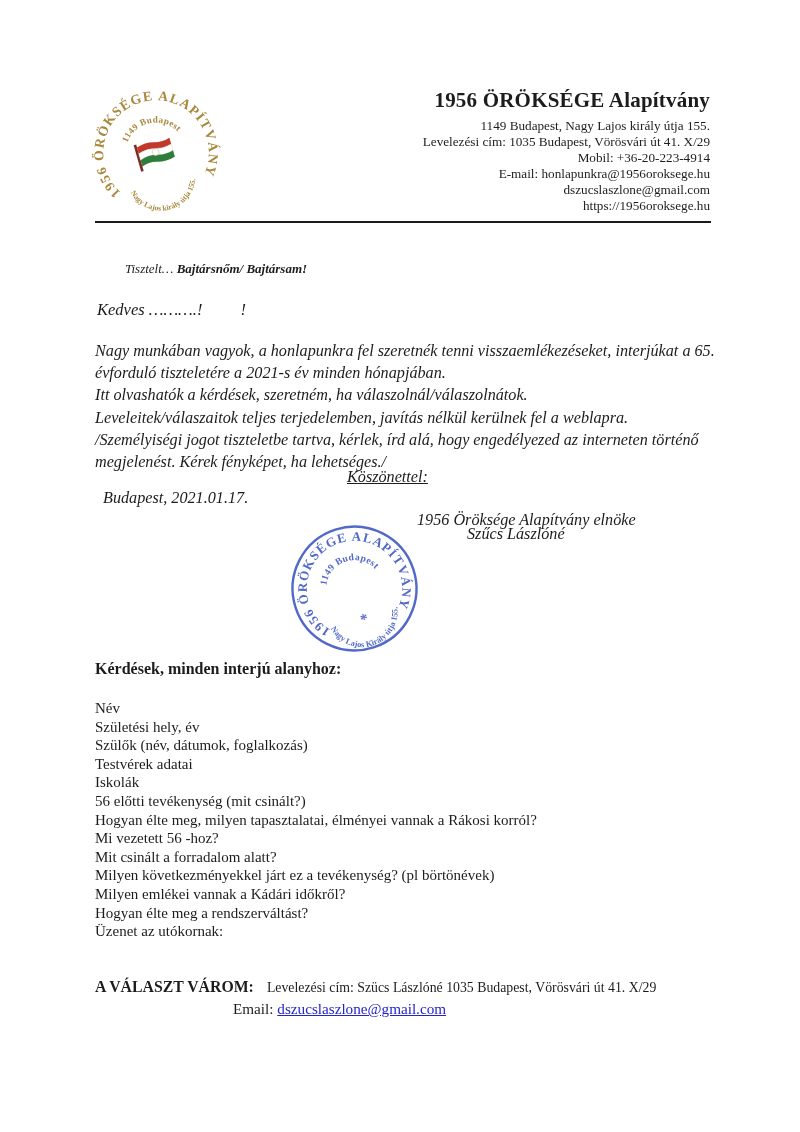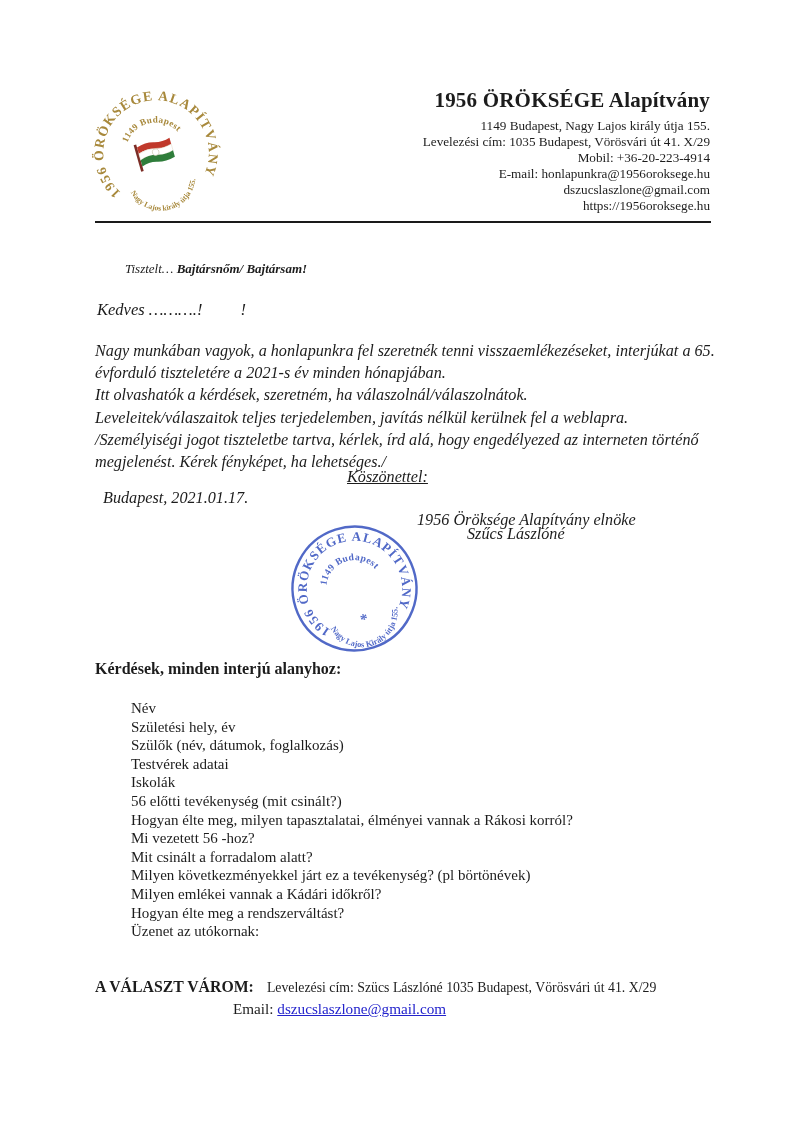--- a/index.html
+++ b/index.html
@@ -23,21 +23,21 @@
   .closing { position:absolute; left:347px; top:468px; font-size:16.2px; font-style:italic;text-decoration:underline; }
   .date { position:absolute; left:103px; top:489px; font-size:16.2px; font-style:italic; }
   .signer { position:absolute; left:467px; top:489px; font-size:16.2px; font-style:italic;margin-top:36px; }
   .signer-title { position:absolute; left:417px; top:511px; font-size:16.2px; font-style:italic; }
 
   
   .stamp { position:absolute; left:286px; top:520px; width:137px; height:137px; opacity:0.88; }
 
   
   .q-heading { position:absolute; left:95px; top:660px; font-size:16px; font-weight:bold; }
-  .q-list { position:absolute; left:95px; top:699px; font-size:15px; line-height:18.6px;margin-left:36px; }
+  .q-list { position:absolute; left:95px; top:699px; font-size:15px; line-height:18.6px; }
 
   
   .footer-1 { position:absolute; left:95px; top:978px; white-space:nowrap; }
   .f-label { font-size:15.8px; font-weight:bold; }
   .f-address { font-size:13.8px; margin-left:13px; }
   .footer-2 { position:absolute; left:233px; top:1000px; font-size:15.2px; }
   .email-link { color:#2323cc; text-decoration:underline; cursor:pointer; }
 
   svg text { font-family:"Liberation Serif","DejaVu Serif",serif; }
 </style>

